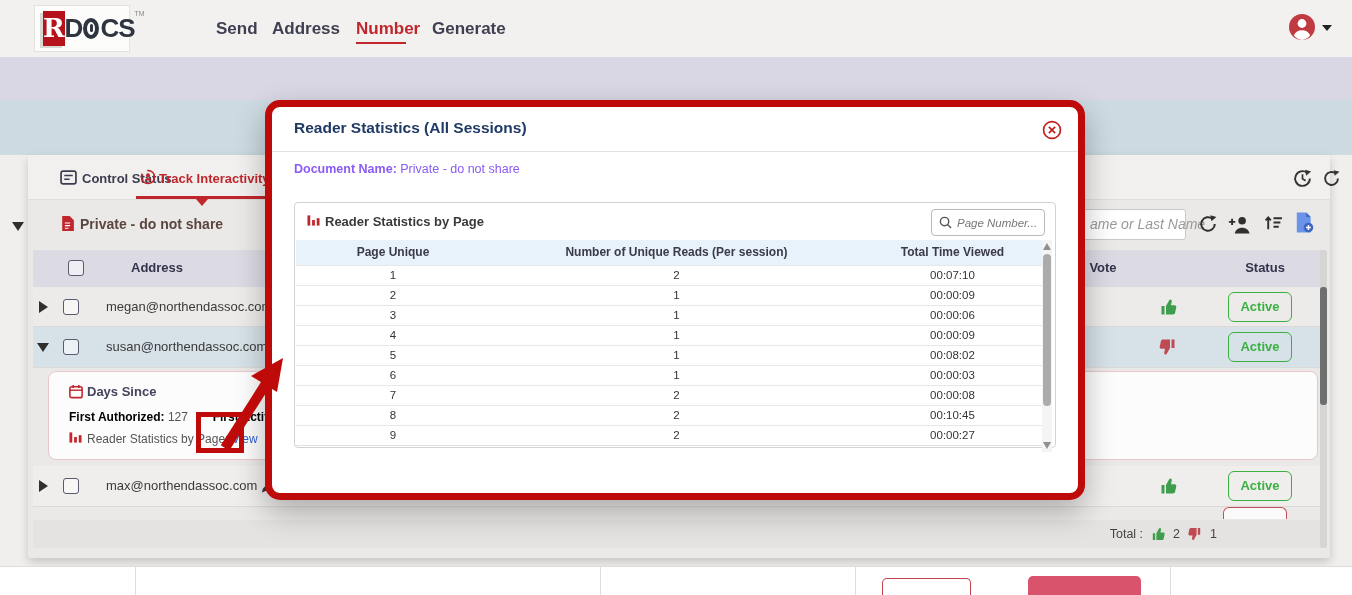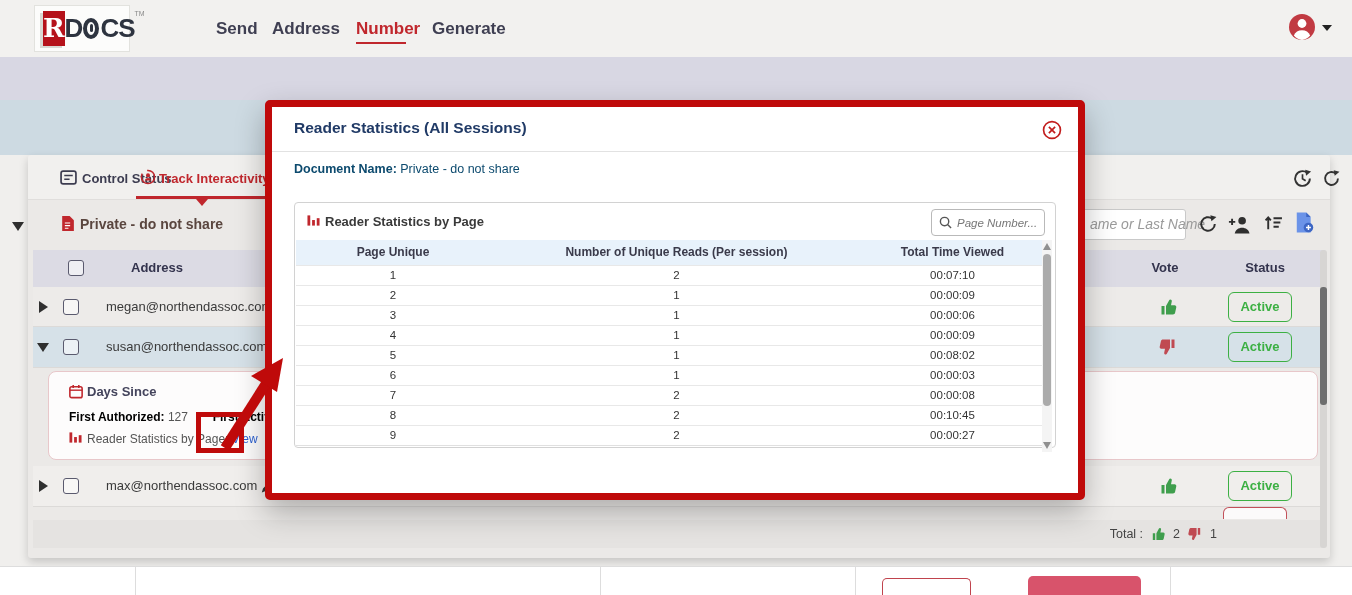--- a/index.html
+++ b/index.html
@@ -70,26 +70,26 @@
   .vscroll-track { position:absolute; left:1320px; top:250px; width:7px; height:298px; background:#d7d5d3; border-radius:3px; }
   .vscroll-thumb { position:absolute; left:1320px; top:287px; width:7px; height:118px; background:#6e6e6e; border-radius:3px; cursor:pointer; }
 
   
   .bottom-row { position:absolute; left:0; top:566px; width:1352px; height:29px; background:#fff; border-top:1px solid #ddd; }
   .bdiv { position:absolute; top:566px; width:1px; height:29px; background:#ddd; }
   .btn-cut-outline { position:absolute; left:882px; top:578px; width:89px; height:17px; border:1.5px solid #c0434d; border-bottom:none; border-radius:5px 5px 0 0; background:#fff; cursor:pointer; }
   .btn-cut-solid { position:absolute; left:1028px; top:576px; width:113px; height:19px; background:#d8536b; border-radius:5px 5px 0 0; cursor:pointer; }
 
   
-  .modal-frame { position:absolute; left:265px; top:100px; width:820px; height:400px; border:7px solid #bf0a0a; border-radius:5px; background:#fff; box-shadow:0 12px 30px rgba(0,0,0,.28); z-index:50; }
+  .modal-frame { position:absolute; left:265px; top:100px; width:820px; height:400px; border:7px solid #bf0a0a; border-radius:15px; background:#fff; box-shadow:0 12px 30px rgba(0,0,0,.28); z-index:50; }
   .modal-body { position:absolute; inset:0; }
   .modal-title { position:absolute; left:22px; top:12px; font-size:15.5px; font-weight:600; color:#203a66; }
   .modal-close { position:absolute; right:16px; top:13px; cursor:pointer; }
   .modal-divider { position:absolute; left:0; right:0; top:44px; height:1px; background:#e2e2e2; }
-  .m-info { position:absolute; font-size:12.5px; color:#0c4a6e; }
+  .m-info { position:absolute; font-size:12.5px; color:#8b5cf6; }
   .m-info b { font-weight:600; }
   .m-panel { position:absolute; left:22px; top:95px; width:762px; height:246px; border:1px solid #d2d2d2; border-radius:4px; background:#fff; }
   .mp-title { position:absolute; left:30px; top:11px; font-size:13px; font-weight:600; color:#3a3a3a; }
   .mp-search { position:absolute; right:10px; top:6px; width:114px; height:27px; border:1px solid #b9b9b9; border-radius:4px; display:flex; align-items:center; padding-left:7px; gap:5px; background:#fff; }
   .mp-search span { font-size:11.5px; font-style:italic; color:#777; }
   .stats-table { position:absolute; left:1px; top:37px; width:746px; border-collapse:collapse; table-layout:fixed; }
   .stats-table th { background:#e8f2fb; font-size:12px; font-weight:600; color:#3a3a4a; height:25px; text-align:center; }
   .stats-table td { font-size:11.5px; color:#333; height:20px; text-align:center; border-top:1px solid #e8e8e8; }
   .stats-table tr:last-child td { border-bottom:1px solid #e0e0e0; }
   .mscroll { position:absolute; right:3px; top:37px; width:10px; height:212px; background:#f4f4f4; }
@@ -185,21 +185,21 @@
 
   <svg class="abs" style="left:32px;top:60px" width="15" height="17" viewBox="0 0 14 16">
       <path d="M2 1h7l4 4v10H2z" fill="#c0272d"></path>
       <path d="M4.5 7.5h5M4.5 10h5M4.5 12.5h3.4" stroke="#fff" stroke-width="1.1"></path>
     </svg>
   <span class="doc-title">Private - do not share</span>
 
   <div class="list-head">
     <div class="chk abs" style="left:35px;top:10px"></div>
     <span class="list-head-label" style="left:98px">Address</span>
-    <span class="list-head-label" style="left:1102px;width:60px">Vote</span>
+    <span class="list-head-label" style="left:1040px;width:60px">Vote</span>
     <span class="list-head-label" style="left:1197px;width:70px">Status</span>
   </div>
 
   <div class="reader-row" style="top:132px;background:#edebe9">
     <div class="caret-right abs" style="left:6px;top:14px"></div>
     <div class="chk abs" style="left:30px;top:12px"></div>
     <span class="email">megan@northendassoc.com</span>
     <svg class="abs icon-btn" style="left:242px;top:13px" width="14" height="14" viewBox="0 0 14 14">
         <path d="M.8 13.4l1.2-4L9.6 1.8a1.9 1.9 0 0 1 2.7 2.7L4.7 12.1z" fill="#3a3a3a"></path>
       </svg>

